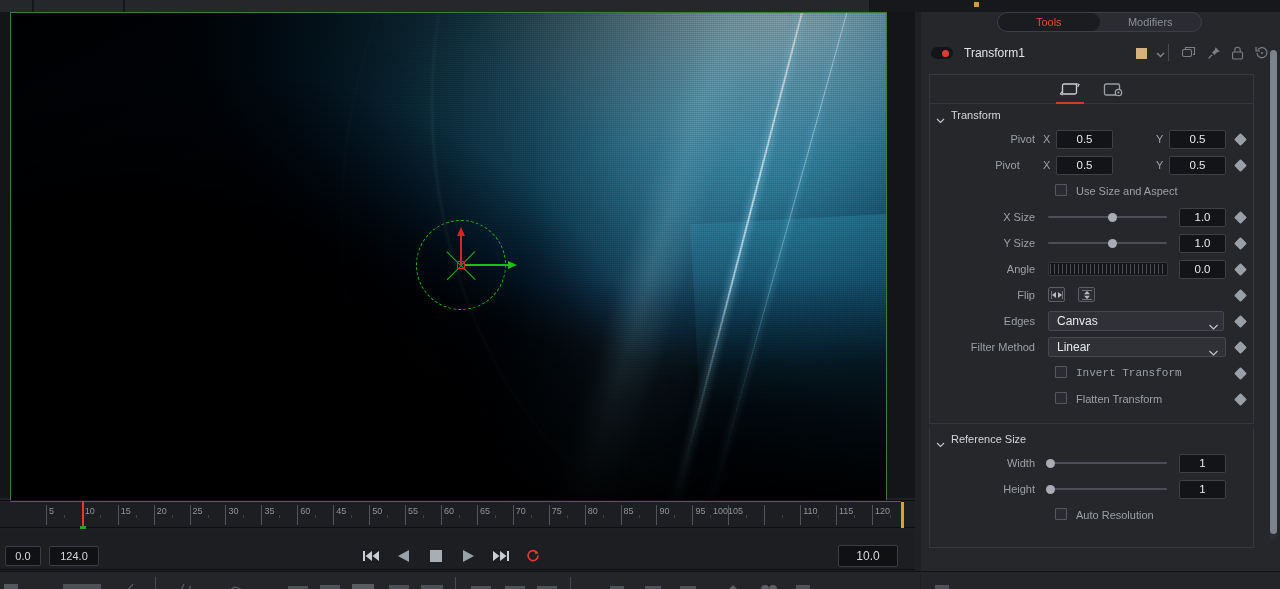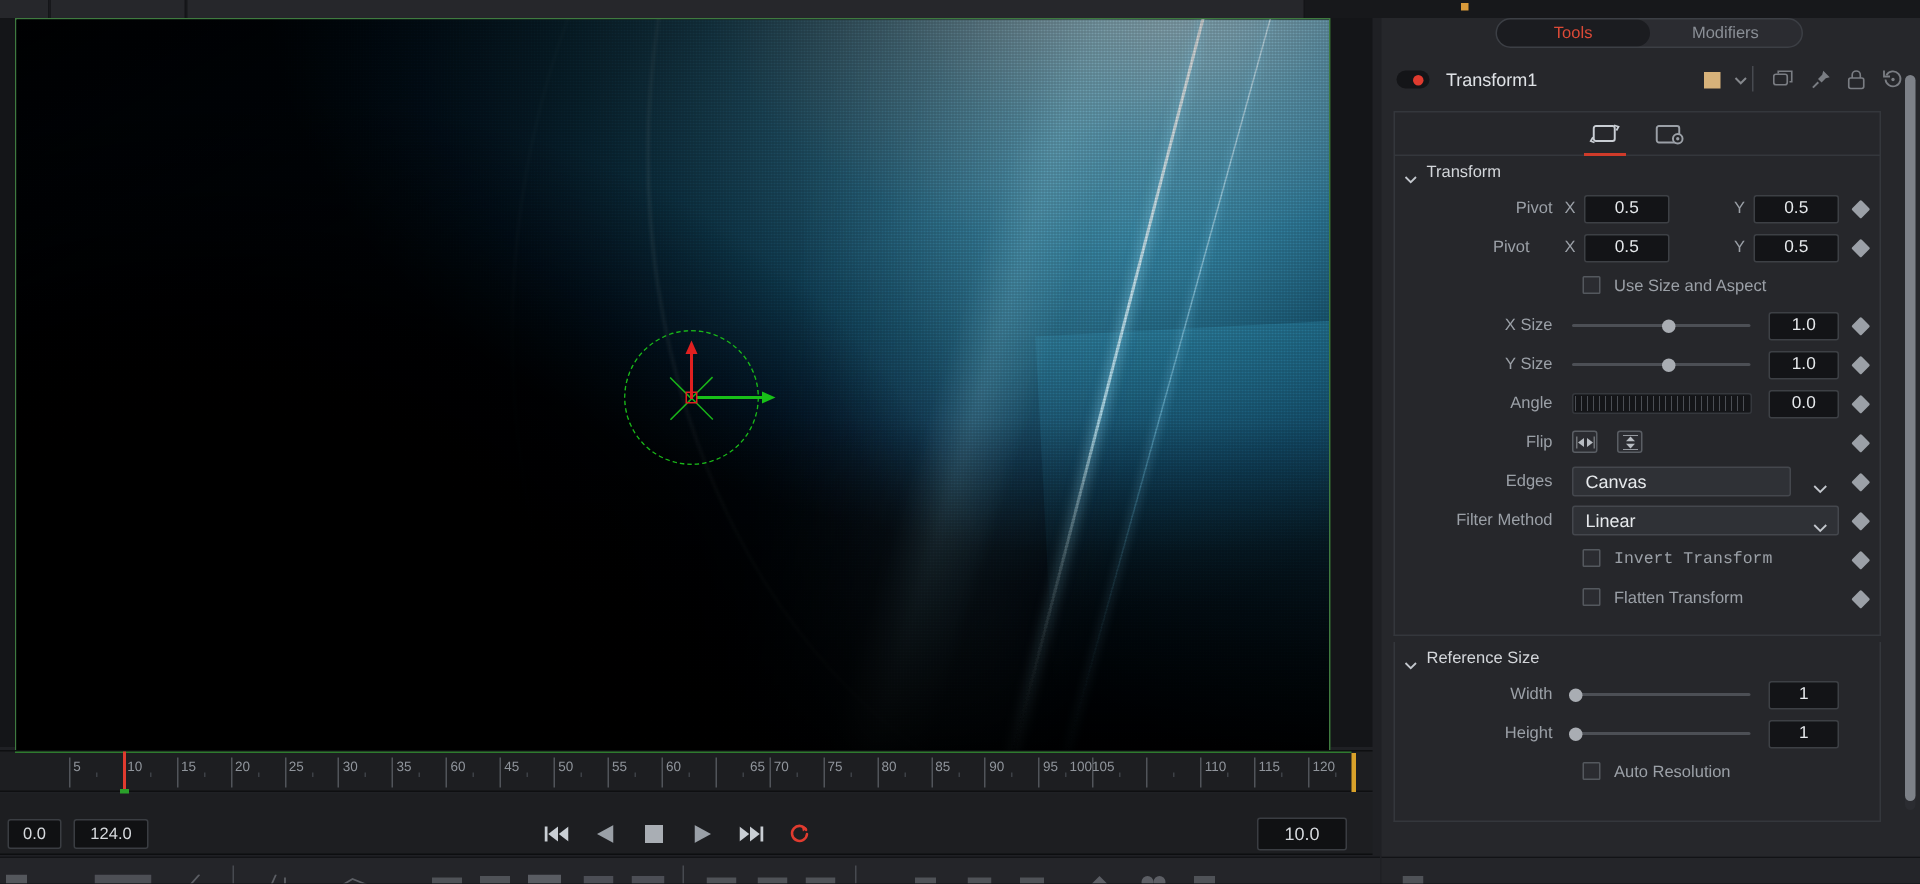--- a/index.html
+++ b/index.html
@@ -232,21 +232,21 @@
         <div class="tick" style="left: 359.149px;"></div>
         <div class="tick-lbl" style="left: 359.149px;">50</div>
         <div class="minor" style="left: 377.107px;"></div>
         <div class="tick" style="left: 395.064px;"></div>
         <div class="tick-lbl" style="left: 395.064px;">55</div>
         <div class="minor" style="left: 413.022px;"></div>
         <div class="tick" style="left: 430.979px;"></div>
         <div class="tick-lbl" style="left: 430.979px;">60</div>
         <div class="minor" style="left: 448.937px;"></div>
         <div class="tick" style="left: 466.894px;"></div>
-        <div class="tick-lbl" style="left: 487px;">65</div>
+        <div class="tick-lbl" style="left: 467px;">65</div>
         <div class="minor" style="left: 484.852px;"></div>
         <div class="tick" style="left: 502.809px;"></div>
         <div class="tick-lbl" style="left: 502.809px;">70</div>
         <div class="minor" style="left: 520.766px;"></div>
         <div class="tick" style="left: 538.724px;"></div>
         <div class="tick-lbl" style="left: 538.724px;">75</div>
         <div class="minor" style="left: 556.681px;"></div>
         <div class="tick" style="left: 574.639px;"></div>
         <div class="tick-lbl" style="left: 574.639px;">80</div>
         <div class="minor" style="left: 592.596px;"></div>
@@ -527,21 +527,21 @@
               <path d="M1 0 L11 0 M1 10 L11 10" stroke="#b8bcc2" stroke-width="1"></path>
               <path d="M6 1 L3 4.2 L9 4.2 Z" fill="#b8bcc2"></path>
               <path d="M6 9 L3 5.8 L9 5.8 Z" fill="#b8bcc2"></path>
             </svg>
         </span>
         <span class="kf" style="right:8px;"></span>
       </div>
 
       <div class="row">
         <span class="lbl" style="left:40px; width:65px;">Edges</span>
-        <span class="dd" style="left:118px; top:3px; width:146px;">Canvas</span>
+        <span class="dd" style="left:118px; top:3px; width:176px;">Canvas</span>
         <span class="dd-chev" style="left:278px; top:9px;">
           <svg width="11" height="8" viewBox="0 0 11 8">
               <path d="M1.5 2 L5.5 6 L9.5 2" stroke="#c3c7cd" stroke-width="1.2" fill="none"></path>
             </svg>
         </span>
         <span class="kf" style="right:8px;"></span>
       </div>
 
       <div class="row">
         <span class="lbl" style="left:15px; width:90px;">Filter Method</span>

